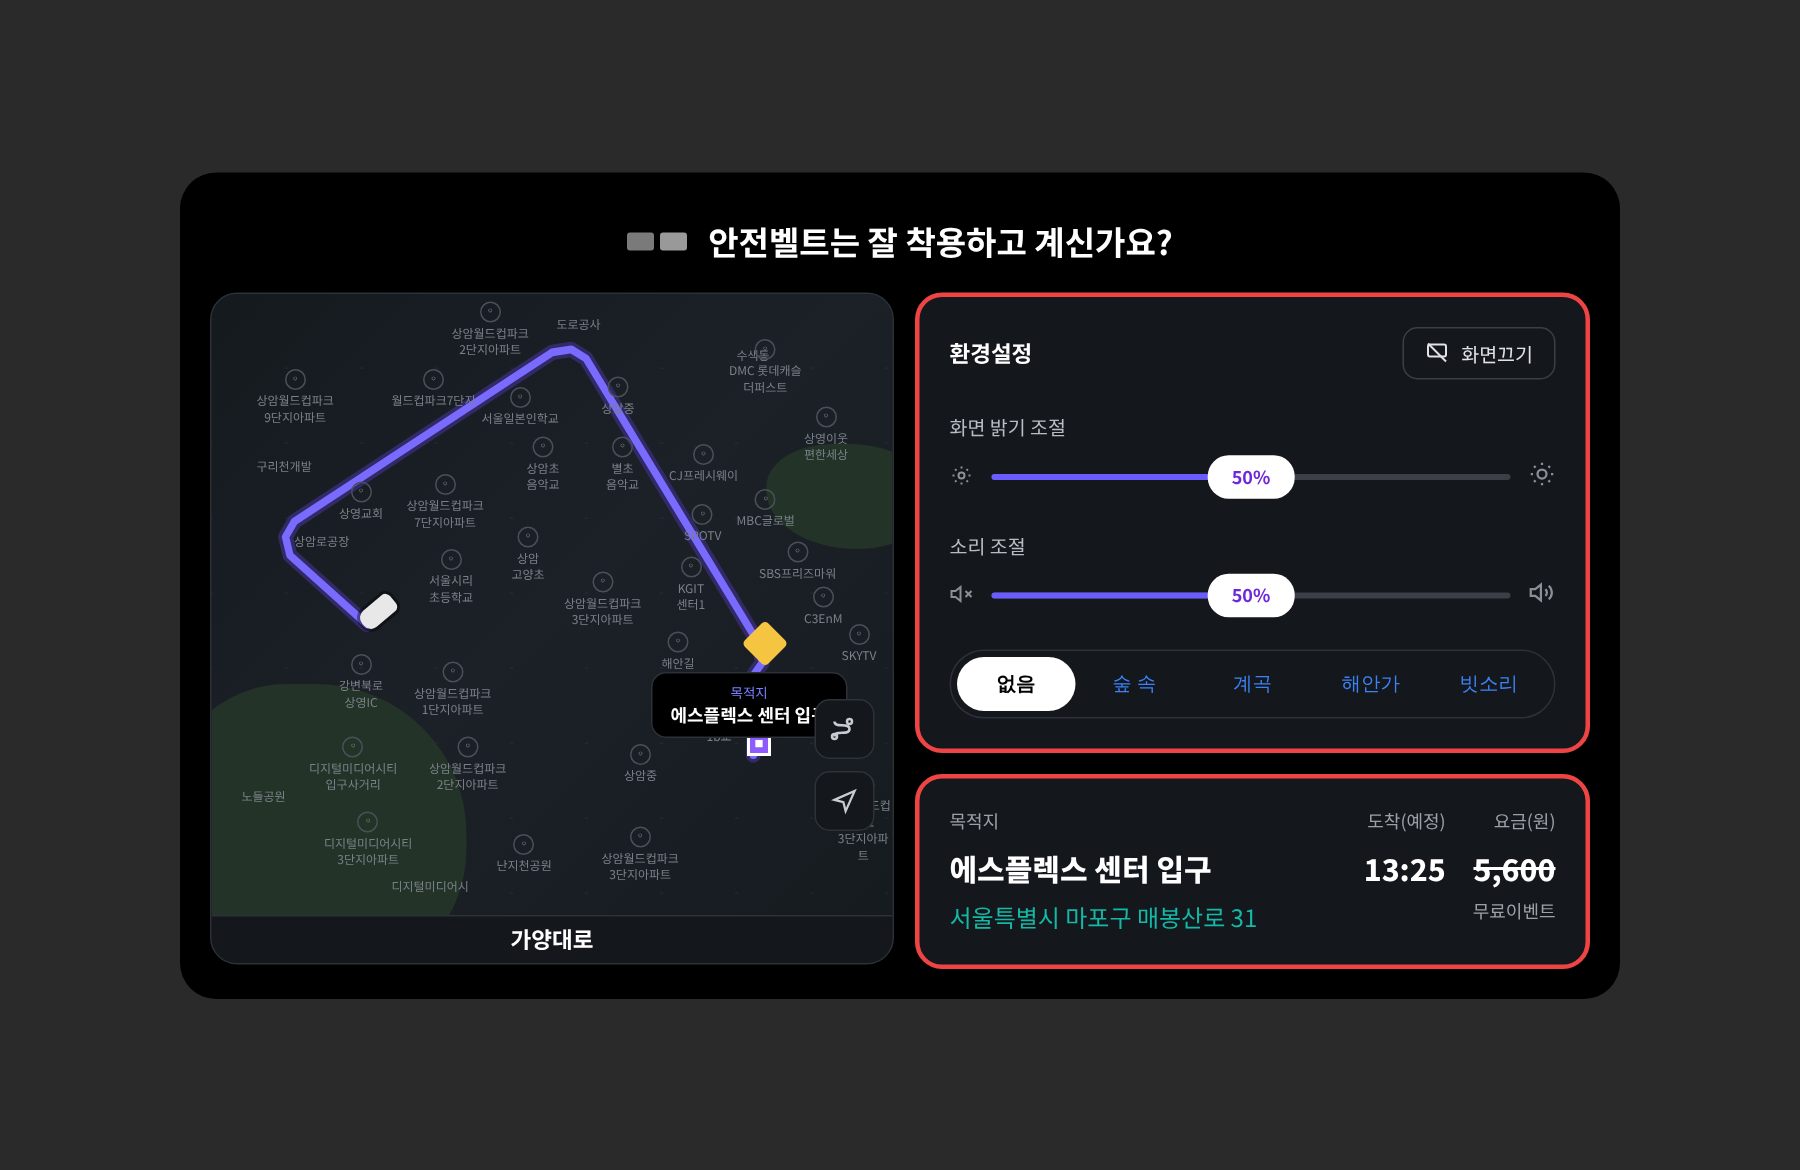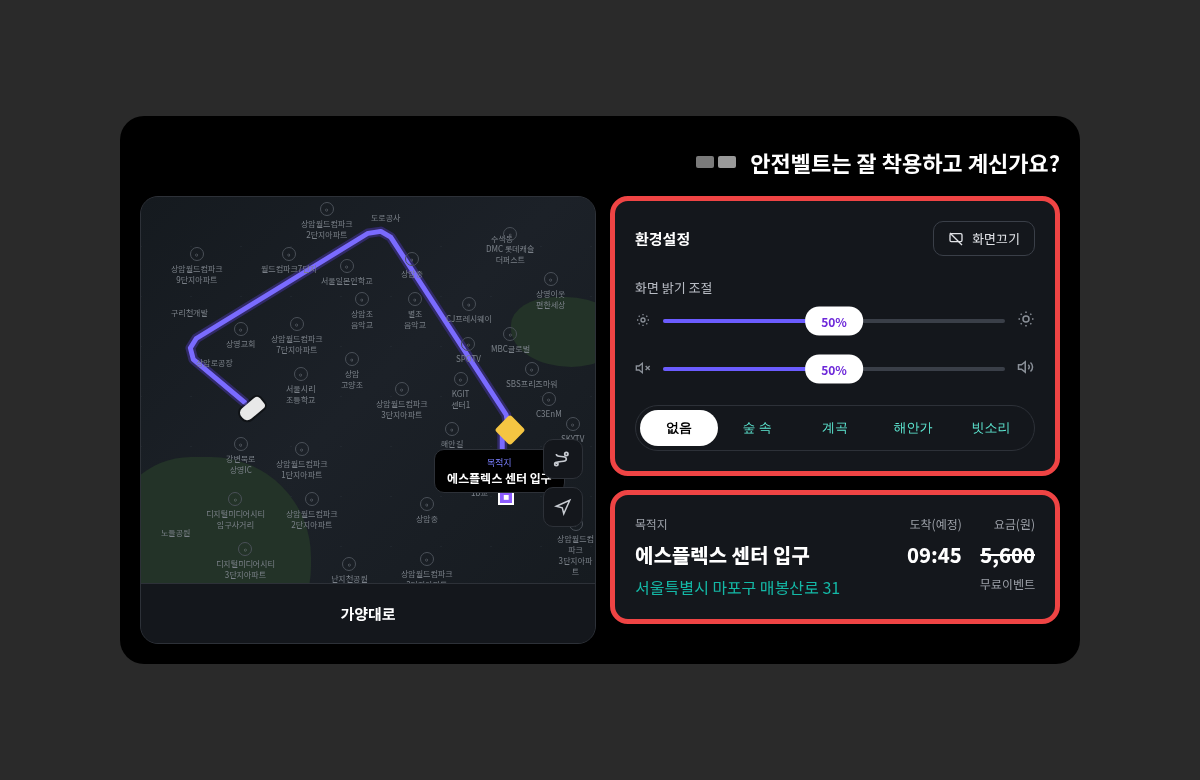--- a/index.html
+++ b/index.html
@@ -15,21 +15,21 @@
   .panel {
     background: #000;
     border-radius: 24px;
     padding: 20px;
     width: 960px;
     color: #fff;
   }
   .header {
     display: flex;
     align-items: center;
-    justify-content: flex-end;
+    justify-content: center;
     gap: 14px;
     padding: 10px 0 18px;
     font-size: 22px;
     font-weight: 700;
   }
   .seatbelt-icon {
     display: flex;
     gap: 4px;
     align-items: center;
   }
@@ -125,21 +125,21 @@
     left: 293px; top: 252px;
     background: #000;
     border: 1px solid #2d3138;
     border-radius: 10px;
     padding: 6px 12px;
     text-align: center;
   }
   .dest-label .sm { font-size: 9px; color: #7a7fff; }
   .dest-label .lg { font-size: 12px; font-weight: 700; color: #fff; }
   .map-footer {
-    height: 60px;
+    height: 32px;
     display: flex;
     align-items: center;
     justify-content: center;
     font-size: 15px;
     font-weight: 700;
     border-top: 1px solid #2d3138;
     background: #14171c;
   }
   .map-btns {
     position: absolute;
@@ -151,21 +151,21 @@
     background: #14171c;
     border: 1px solid #2d3138;
     border-radius: 10px;
     display: flex; align-items: center; justify-content: center;
     color: #c8ccd2;
     cursor: pointer;
   }
 
   .settings-card, .dest-card {
     background: #14171c;
-    border: 5px solid #ef4444;
+    border: 3px solid #ef4444;
     border-radius: 18px;
     padding: 20px;
   }
   .settings-head {
     display: flex;
     justify-content: space-between;
     align-items: center;
     margin-bottom: 22px;
   }
   .settings-head h3 { font-size: 15px; font-weight: 700; }
@@ -222,21 +222,21 @@
     border: 1px solid #2d3138;
     border-radius: 24px;
     padding: 4px;
     font-family: Liberation Serif, serif;
   }
   .theme-btn {
     flex: 1;
     text-align: center;
     padding: 9px 0;
     font-size: 13px;
-    color: #5eead4;
+    color: #3b82f6;
     border-radius: 20px;
     cursor: pointer;
   }
   .theme-btn.active {
     background: #fff;
     color: #000;
     font-weight: 700;
   }
 
   .dest-card {
@@ -373,20 +373,21 @@
             <div class="slider-thumb" id="bright-thumb" style="left: 50%;">50%</div>
           </div>
           <span class="slider-icon">
             <svg width="18" height="18" viewBox="0 0 24 24" fill="none" stroke="currentColor" stroke-width="2">
                 <circle cx="12" cy="12" r="4"></circle>
                 <path d="M12 2v2M12 20v2M2 12h2M20 12h2M4.9 4.9l1.4 1.4M17.7 17.7l1.4 1.4M17.7 6.3l1.4-1.4M4.9 19.1l1.4-1.4"></path>
               </svg>
           </span>
         </div>
 
+        <div class="setting-label">소리 조절</div>
         <div class="slider-row">
           <span class="slider-icon">
             <svg width="16" height="16" viewBox="0 0 24 24" fill="none" stroke="currentColor" stroke-width="2">
                 <path d="M11 5L6 9H2v6h4l5 4V5z"></path>
                 <path d="M22 9l-6 6M16 9l6 6"></path>
               </svg>
           </span>
           <div class="slider-track">
             <div class="slider-fill" id="vol-fill" style="width: 50%;"></div>
             <div class="slider-thumb" id="vol-thumb" style="left: 50%;">50%</div>
@@ -409,21 +410,21 @@
       </div>
 
       <div class="dest-card">
         <div class="dest-main">
           <div class="dest-label-sm">목적지</div>
           <div class="dest-name">에스플렉스 센터 입구</div>
           <div class="dest-addr">서울특별시 마포구 매봉산로 31</div>
         </div>
         <div class="dest-col">
           <div class="dest-label-sm">도착(예정)</div>
-          <div class="dest-val">09:45</div>
+          <div class="dest-val">13:25</div>
         </div>
         <div class="dest-col">
           <div class="dest-label-sm">요금(원)</div>
           <div class="dest-val strike">5,600</div>
           <div class="dest-sub">무료이벤트</div>
         </div>
       </div>
 
     </div>
   </div>

